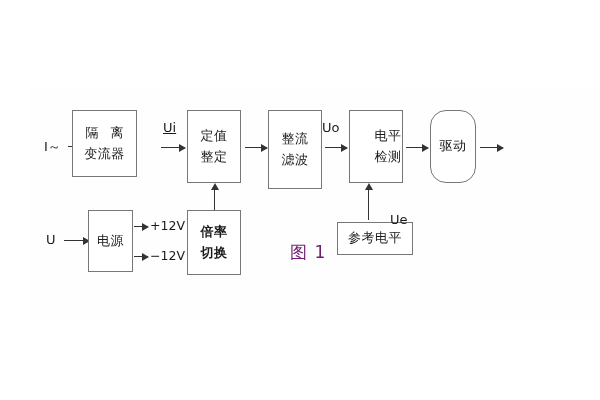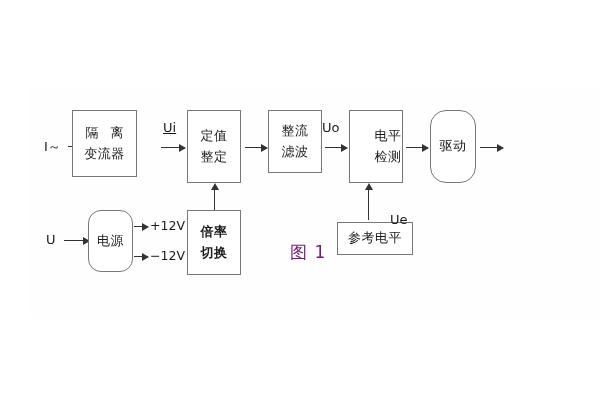--- a/index.html
+++ b/index.html
@@ -116,21 +116,21 @@
   <div class="lbl" style="left:163px; top:120px;text-decoration:underline;">Ui</div>
   <div class="harrow" style="left:161px; top:147px; width:24px;"></div>
 
   <div class="box" style="left:187px; top:110px; width:54px; height:73px;">
     <span class="ln">定值</span>
     <span class="ln">整定</span>
   </div>
 
   <div class="harrow" style="left:245px; top:147px; width:22px;"></div>
 
-  <div class="box" style="left:268px; top:110px; width:54px; height:63px;">
+  <div class="box" style="left:268px; top:110px; width:54px; height:79px;">
     <span class="ln">整流</span>
     <span class="ln">滤波</span>
   </div>
 
   <div class="lbl" style="left:322px; top:120px;">Uo</div>
   <div class="harrow" style="left:325px; top:147px; width:22px;"></div>
 
   <div class="box" style="left:349px; top:110px; width:54px; height:73px;padding-left:24px;">
     <span class="ln">电平</span>
     <span class="ln">检测</span>
@@ -142,21 +142,21 @@
     <span class="ln">驱动</span>
   </div>
 
   <div class="harrow" style="left:480px; top:147px; width:23px;"></div>
 
 
   <div class="lbl" style="left:46px; top:232px;">U</div>
 
   <div class="harrow" style="left:64px; top:240px; width:25px;"></div>
 
-  <div class="box" style="left:88px; top:210px; width:45px; height:62px;border-radius:13px;">
+  <div class="box" style="left:88px; top:210px; width:45px; height:62px;">
     <span class="ln">电源</span>
   </div>
 
   <div class="harrow" style="left:134px; top:226px; width:14px;"></div>
   <div class="lbl small" style="left:150px; top:218px;">+12V</div>
 
   <div class="harrow" style="left:134px; top:256px; width:14px;"></div>
   <div class="lbl small" style="left:150px; top:248px;">−12V</div>
 
   <div class="box" style="left:187px; top:210px; width:54px; height:65px;font-weight:bold;">

